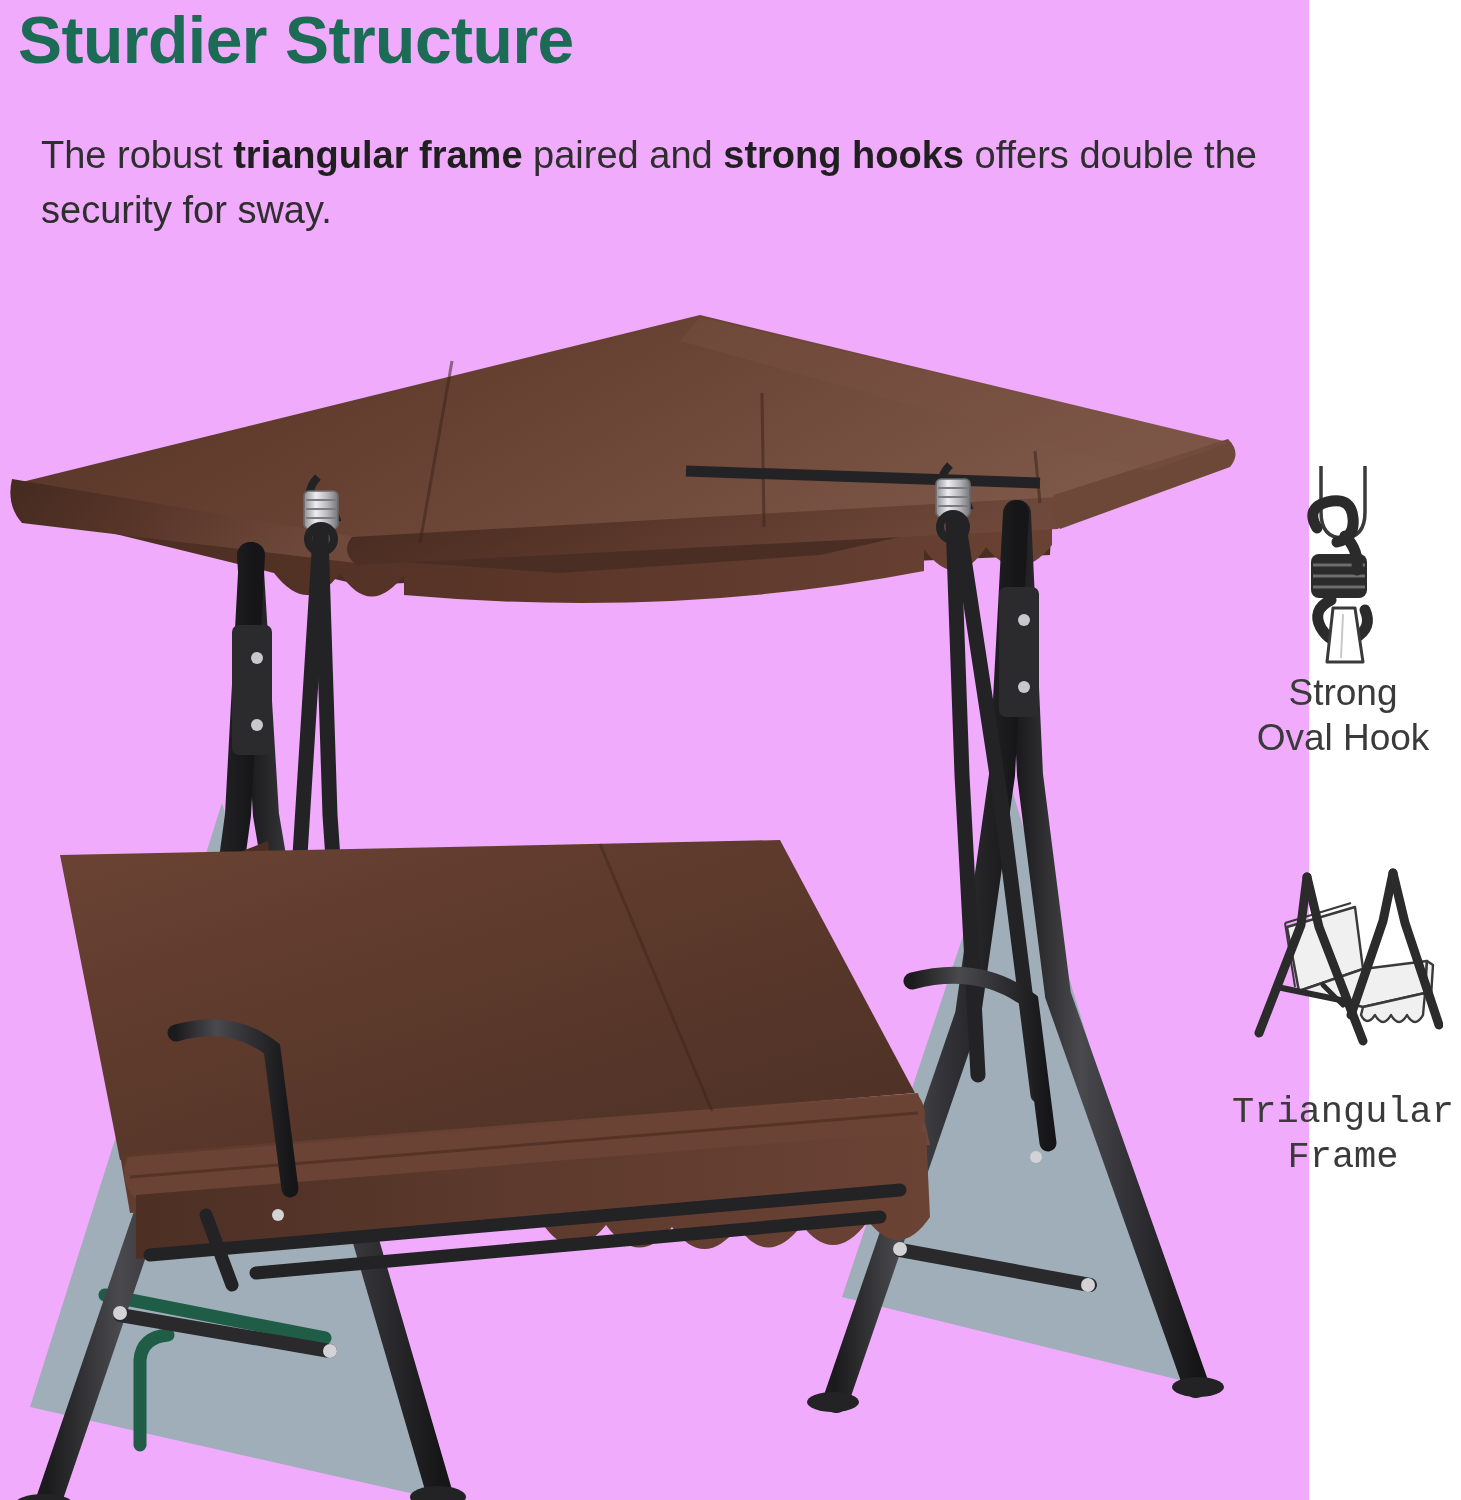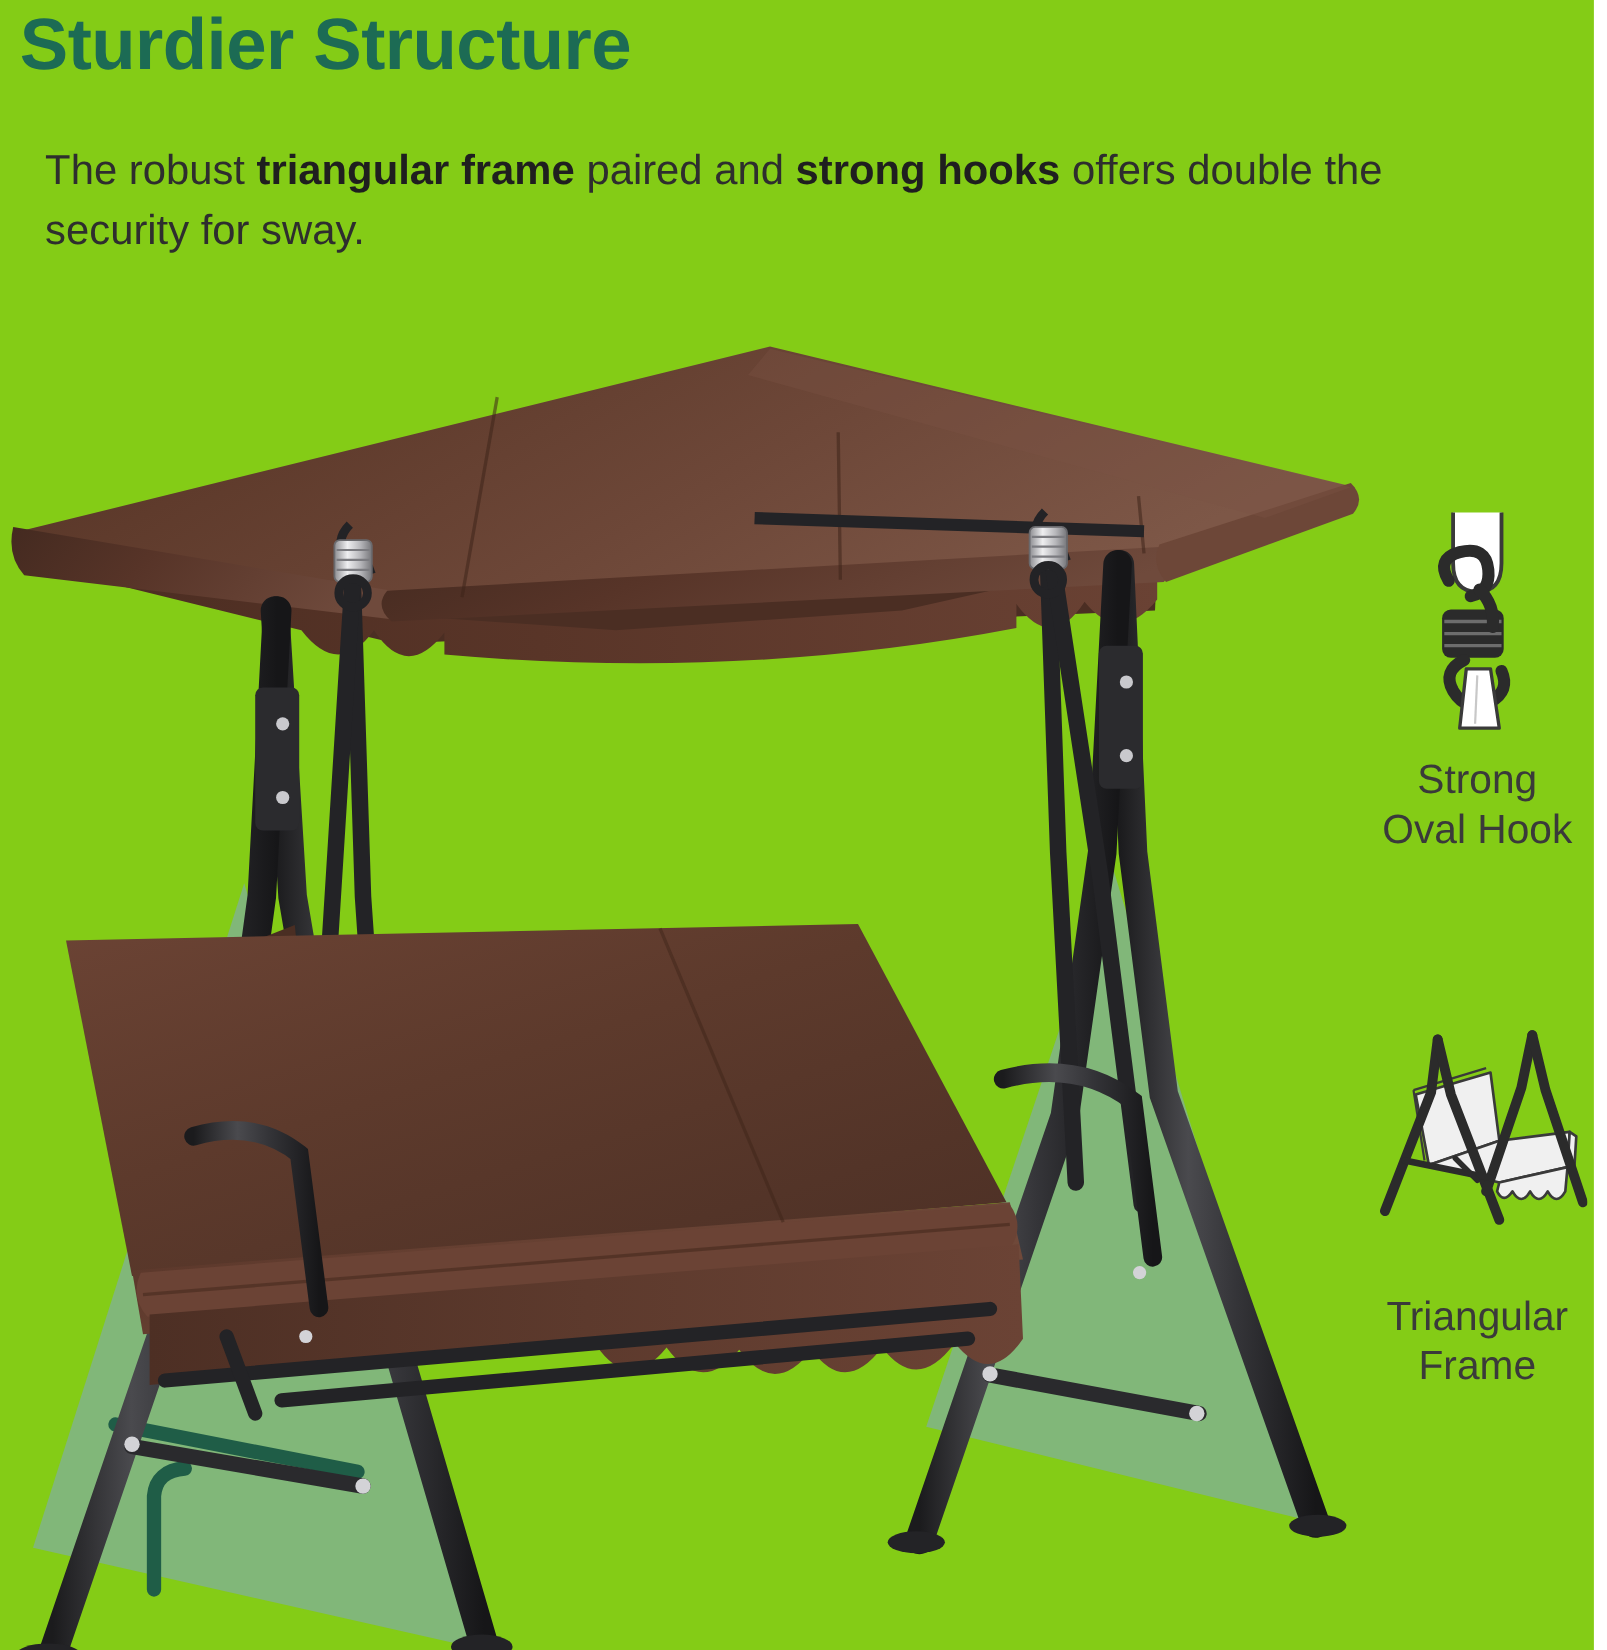--- a/index.html
+++ b/index.html
@@ -4,22 +4,22 @@
 <style>
   * { margin:0; padding:0; box-sizing:border-box; }
   html,body {
     width:1461px; height:1500px;
     background:#ffffff;
     font-family:"Liberation Sans", sans-serif;
     overflow:hidden;
   }
   #page {
     position:relative;
-    width:1449px; height:1500px;
-    background:#84cc16;
+    width:1309px; height:1500px;
+    background:#f0abfc;
   }
 
   
   #headline {
     position:absolute; left:18px; top:5px;
     font-size:66px;
     font-weight:bold;
     letter-spacing:-0.5px;
     color:#1c6b54;
     line-height:1.08;
@@ -43,34 +43,33 @@
   }
   #stage svg { display:block; width:1240px; height:1245px; }
 
   
   .callout {
     position:absolute;
     width:230px;
     text-align:center;
   }
   #callout-hook { left:1228px; top:455px; }
-  #callout-frame { left:1228px; top:928px; }
+  #callout-frame { left:1228px; top:860px;font-family:Liberation Mono, monospace; }
 
   .callout-icon {
     height:215px;
     display:flex; align-items:center; justify-content:center;
   }
   #callout-frame .callout-icon { height:230px; }
 
   .callout-label {
     font-size:37px;
     line-height:1.22;
     color:#3a3a3a;
     font-weight:400;
-    margin-top:16px;
     white-space:pre-line;
   }
 </style>
 </head>
 <body>
 
 <div id="page">
 
   <div id="headline" style="color: rgb(28, 107, 84);">Sturdier Structure</div>
 

